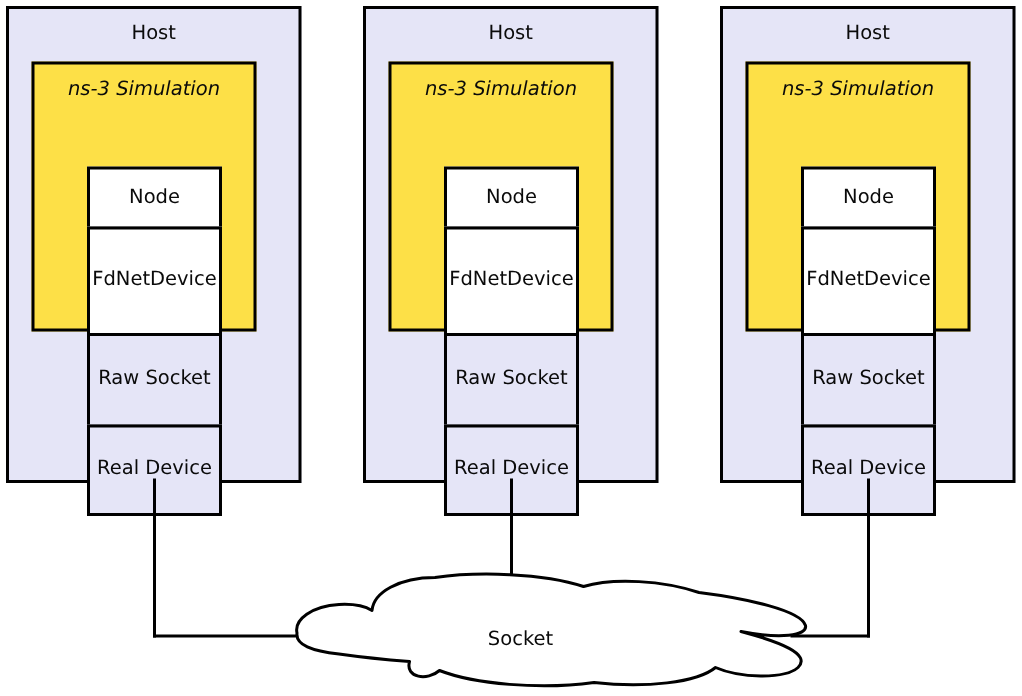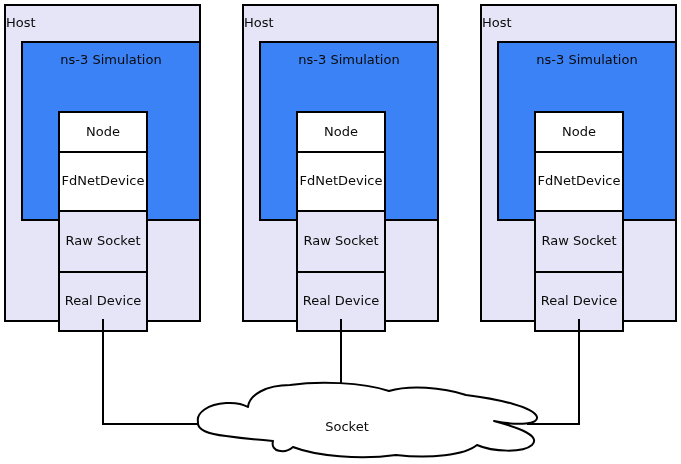--- a/index.html
+++ b/index.html
@@ -18,33 +18,34 @@
     width: 197px;
     height: 318px;
     background: #e5e5f7;
     border: 2px solid #000;
     box-sizing: border-box;
   }
   .host-1 { left: 4px; }
   .host-2 { left: 242px; }
   .host-3 { left: 480px; }
   .host-title {
-    text-align: left;
+    text-align: center;
     margin-top: 9px;
     font-size: 13px;
   }
   .simbox {
     position: absolute;
     left: 15px;
     top: 35px;
-    width: 180px;
+    width: 150px;
     height: 180px;
-    background: #3b82f6;
+    background: #fde047;
     border: 2px solid #000;
     box-sizing: border-box;
+    font-style: italic;
   }
   .sim-title {
     text-align: center;
     margin-top: 9px;
     font-size: 13px;
   }
   .stack {
     position: absolute;
     left: 52px;
     top: 94px;
@@ -60,21 +61,21 @@
     justify-content: center;
     text-align: center;
     font-size: 13px;
     line-height: 1.3;
     position: relative;
     margin-top: 11px;
   }
   .sbox + .sbox { margin-top: -2px; }
   .sbox.lav { background: #e5e5f7; }
   .h-node { height: 42px; }
-  .h-fd   { height: 61px; text-align: center; }
+  .h-fd   { height: 73px; text-align: center; }
   .h-raw  { height: 63px; }
   .h-real { height: 61px; }
   .vline {
     position: absolute;
     width: 2px;
     background: #000;
     z-index: 1;
   }
   .hline {
     position: absolute;

